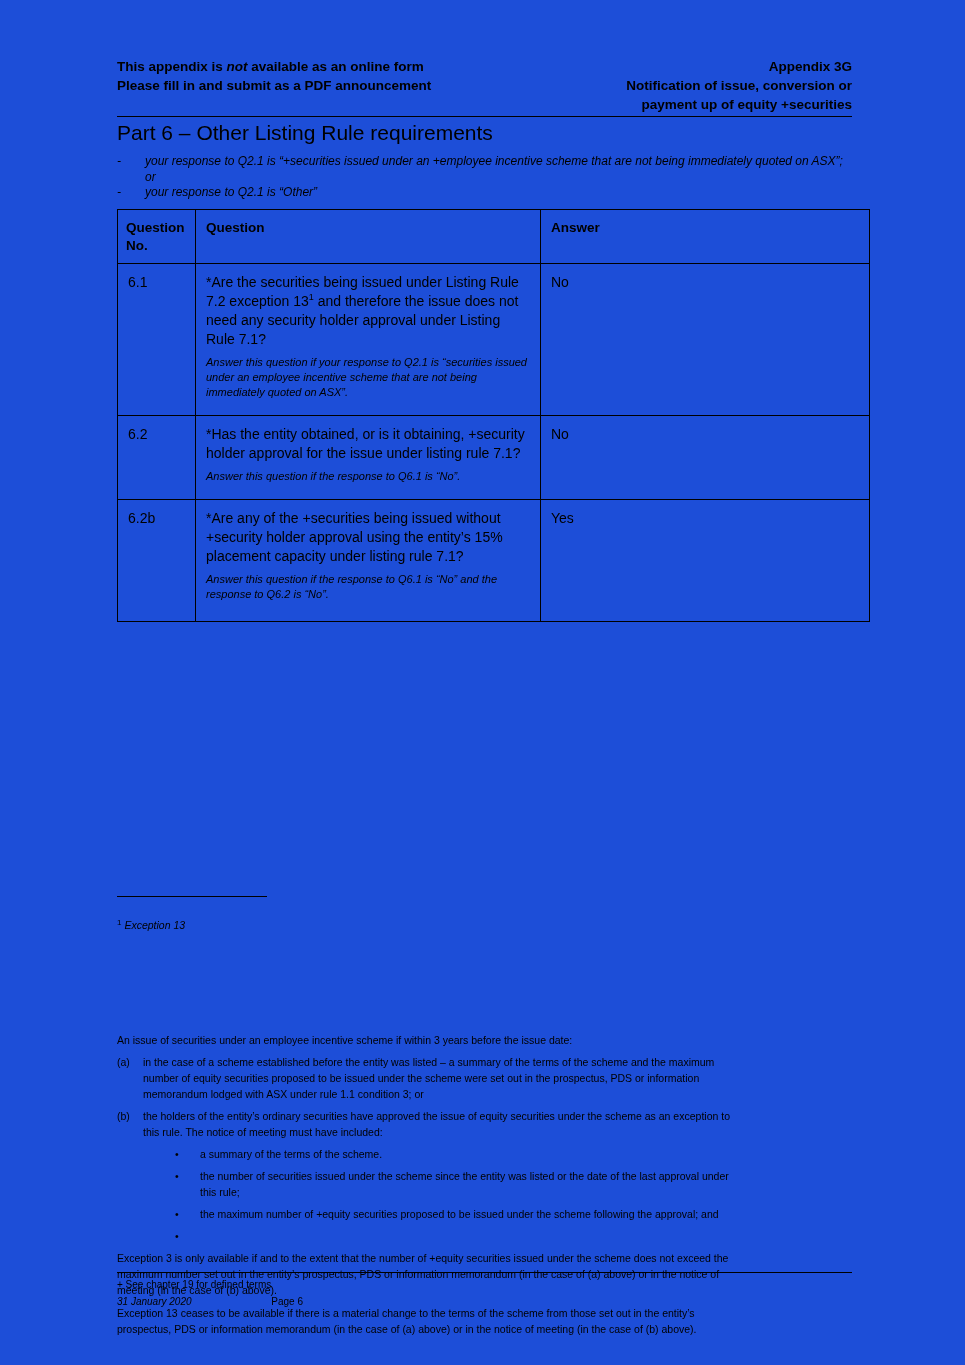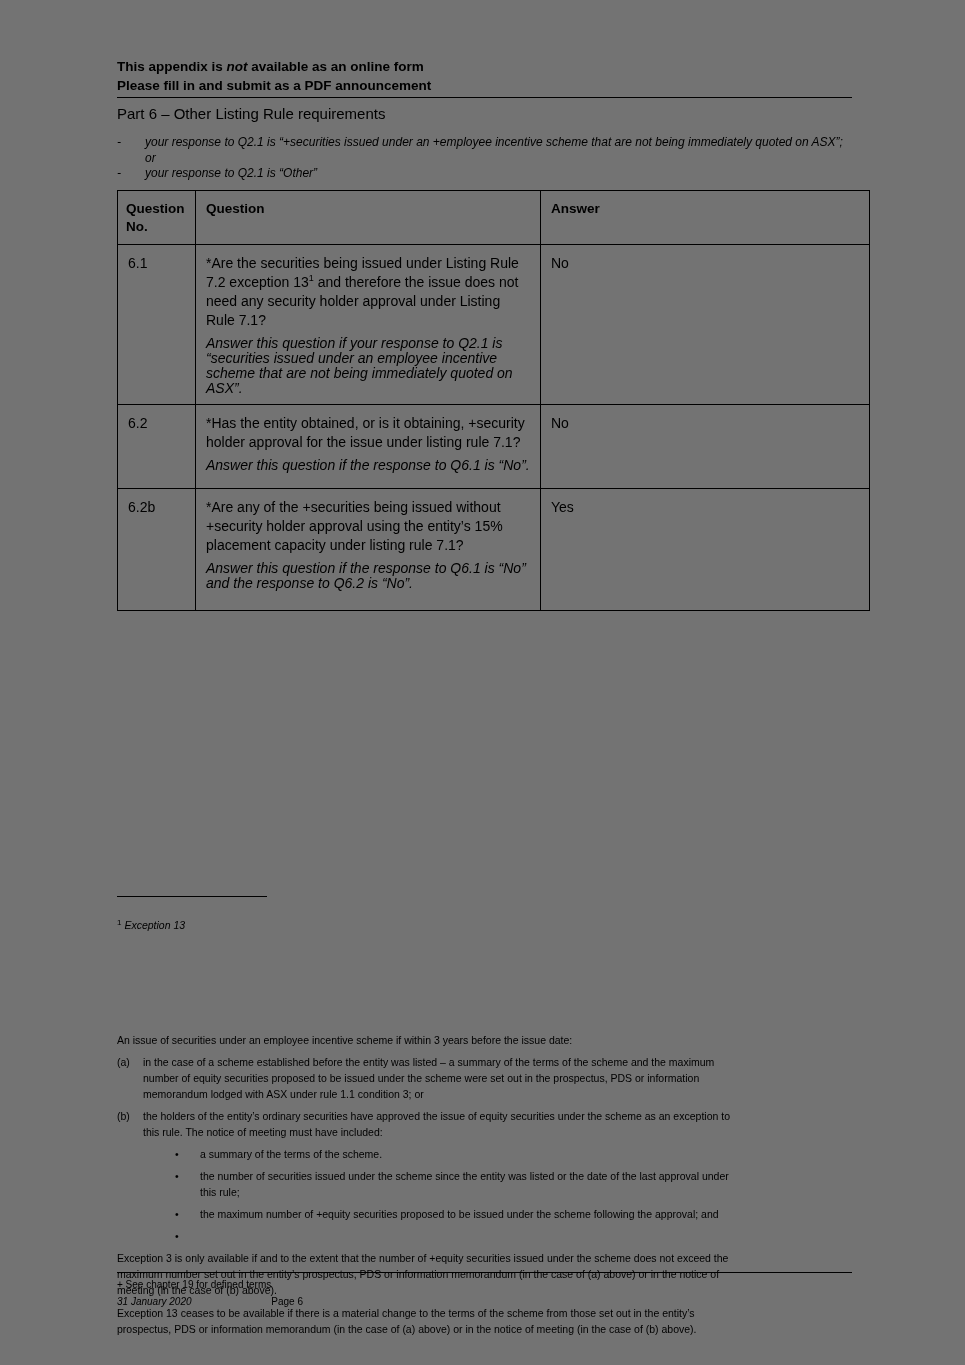--- a/index.html
+++ b/index.html
@@ -1,47 +1,47 @@
 <!DOCTYPE html>
 <html><head>
 <meta charset="utf-8">
 <style>
   html,body{margin:0;padding:0;}
   body{
     width:965px;height:1365px;background:#ffffff;color:#000000;
     font-family:"Liberation Sans","DejaVu Sans",sans-serif;
     position:relative;overflow:hidden;
   }
-  .page{position:relative;width:965px;height:1365px;background:#737373;}
+  .page{position:relative;width:965px;height:1365px;background:#1d4ed8;}
 
   
   .content{position:absolute;top:57px;left:117px;width:735px;}
   .hdr{display:flex;justify-content:space-between;font-weight:bold;font-size:13.5px;line-height:19px;}
   .hdr-left{text-align:left;}
   .hdr-right{text-align:right;}
   .hdr .em{font-style:italic;}
   .hdr-rule{border:none;border-top:1.5px solid #000;margin:2px 0 0 0;}
-  .page-title{font-size:15px;line-height:26px;font-weight:normal;margin-top:3px;}
+  .page-title{font-size:21px;line-height:26px;font-weight:normal;margin-top:3px;}
   .intro{font-style:italic;font-size:12px;line-height:15.7px;margin-top:8px;}
   .intro-list{margin:0;}
   .intro-item{display:flex;}
   .intro-item .marker{width:28px;flex:0 0 28px;}
   .intro-item .itext{flex:1;}
 
   .qtable{border-collapse:collapse;table-layout:fixed;width:752px;margin-top:8px;}
   .qtable col.c1{width:78px;} .qtable col.c2{width:345px;} .qtable col.c3{width:329px;}
   .qtable th,.qtable td{
     border:1px solid #000;vertical-align:top;text-align:left;
     box-sizing:border-box;padding:9px 8px 8px 10px;
   }
   .qtable th{font-size:13.5px;font-weight:bold;line-height:18px;height:46px;}
   .qtable th.c1h{padding-left:8px;padding-right:9px;}
   .qtable td{font-size:14px;line-height:19px;}
   .qtable .qtext{margin:0 0 6px 0;}
-  .qtable .qnote{font-style:italic;font-size:14px;line-height:15px;}
+  .qtable .qnote{font-style:italic;font-size:11px;line-height:15px;}
   .qtable sup{font-size:9px;vertical-align:super;line-height:0;}
   .row-61 td{height:152px;margin-top:40px;} .row-62 td{height:84px;} .row-62b td{height:122px;}
 
   
   .footnotes{position:absolute;top:896px;left:117px;width:737px;font-size:10.5px;line-height:16px;}
   .fn-sep{border:none;border-top:1px solid #000;width:150px;margin:0 0 0 0;}
   .fn-wrap{display:flex;margin-top:20px;flex-direction:column;}
   .fn-label{flex:0 0 115px;font-style:italic;}
   .fn-label sup{font-style:normal;font-size:8px;vertical-align:super;line-height:0;}
   .fn-body{flex:0 0 615px;width:615px;}
@@ -64,20 +64,25 @@
 <body>
 
 <div class="page">
 
   <div class="content">
 
     <div class="hdr">
       <div class="hdr-left">
         <div><span>This appendix is </span><span class="em">not</span><span> available as an online form</span></div>
         <div>Please fill in and submit as a PDF announcement</div>
+      </div>
+      <div class="hdr-right">
+        <div>Appendix 3G</div>
+        <div>Notification of issue, conversion or</div>
+        <div>payment up of equity +securities</div>
       </div>
     </div>
 
     <hr class="hdr-rule">
 
     <div class="page-title">Part 6 – Other Listing Rule requirements</div>
 
     <div class="intro">
       <div class="intro-list">
         <div class="intro-item">

